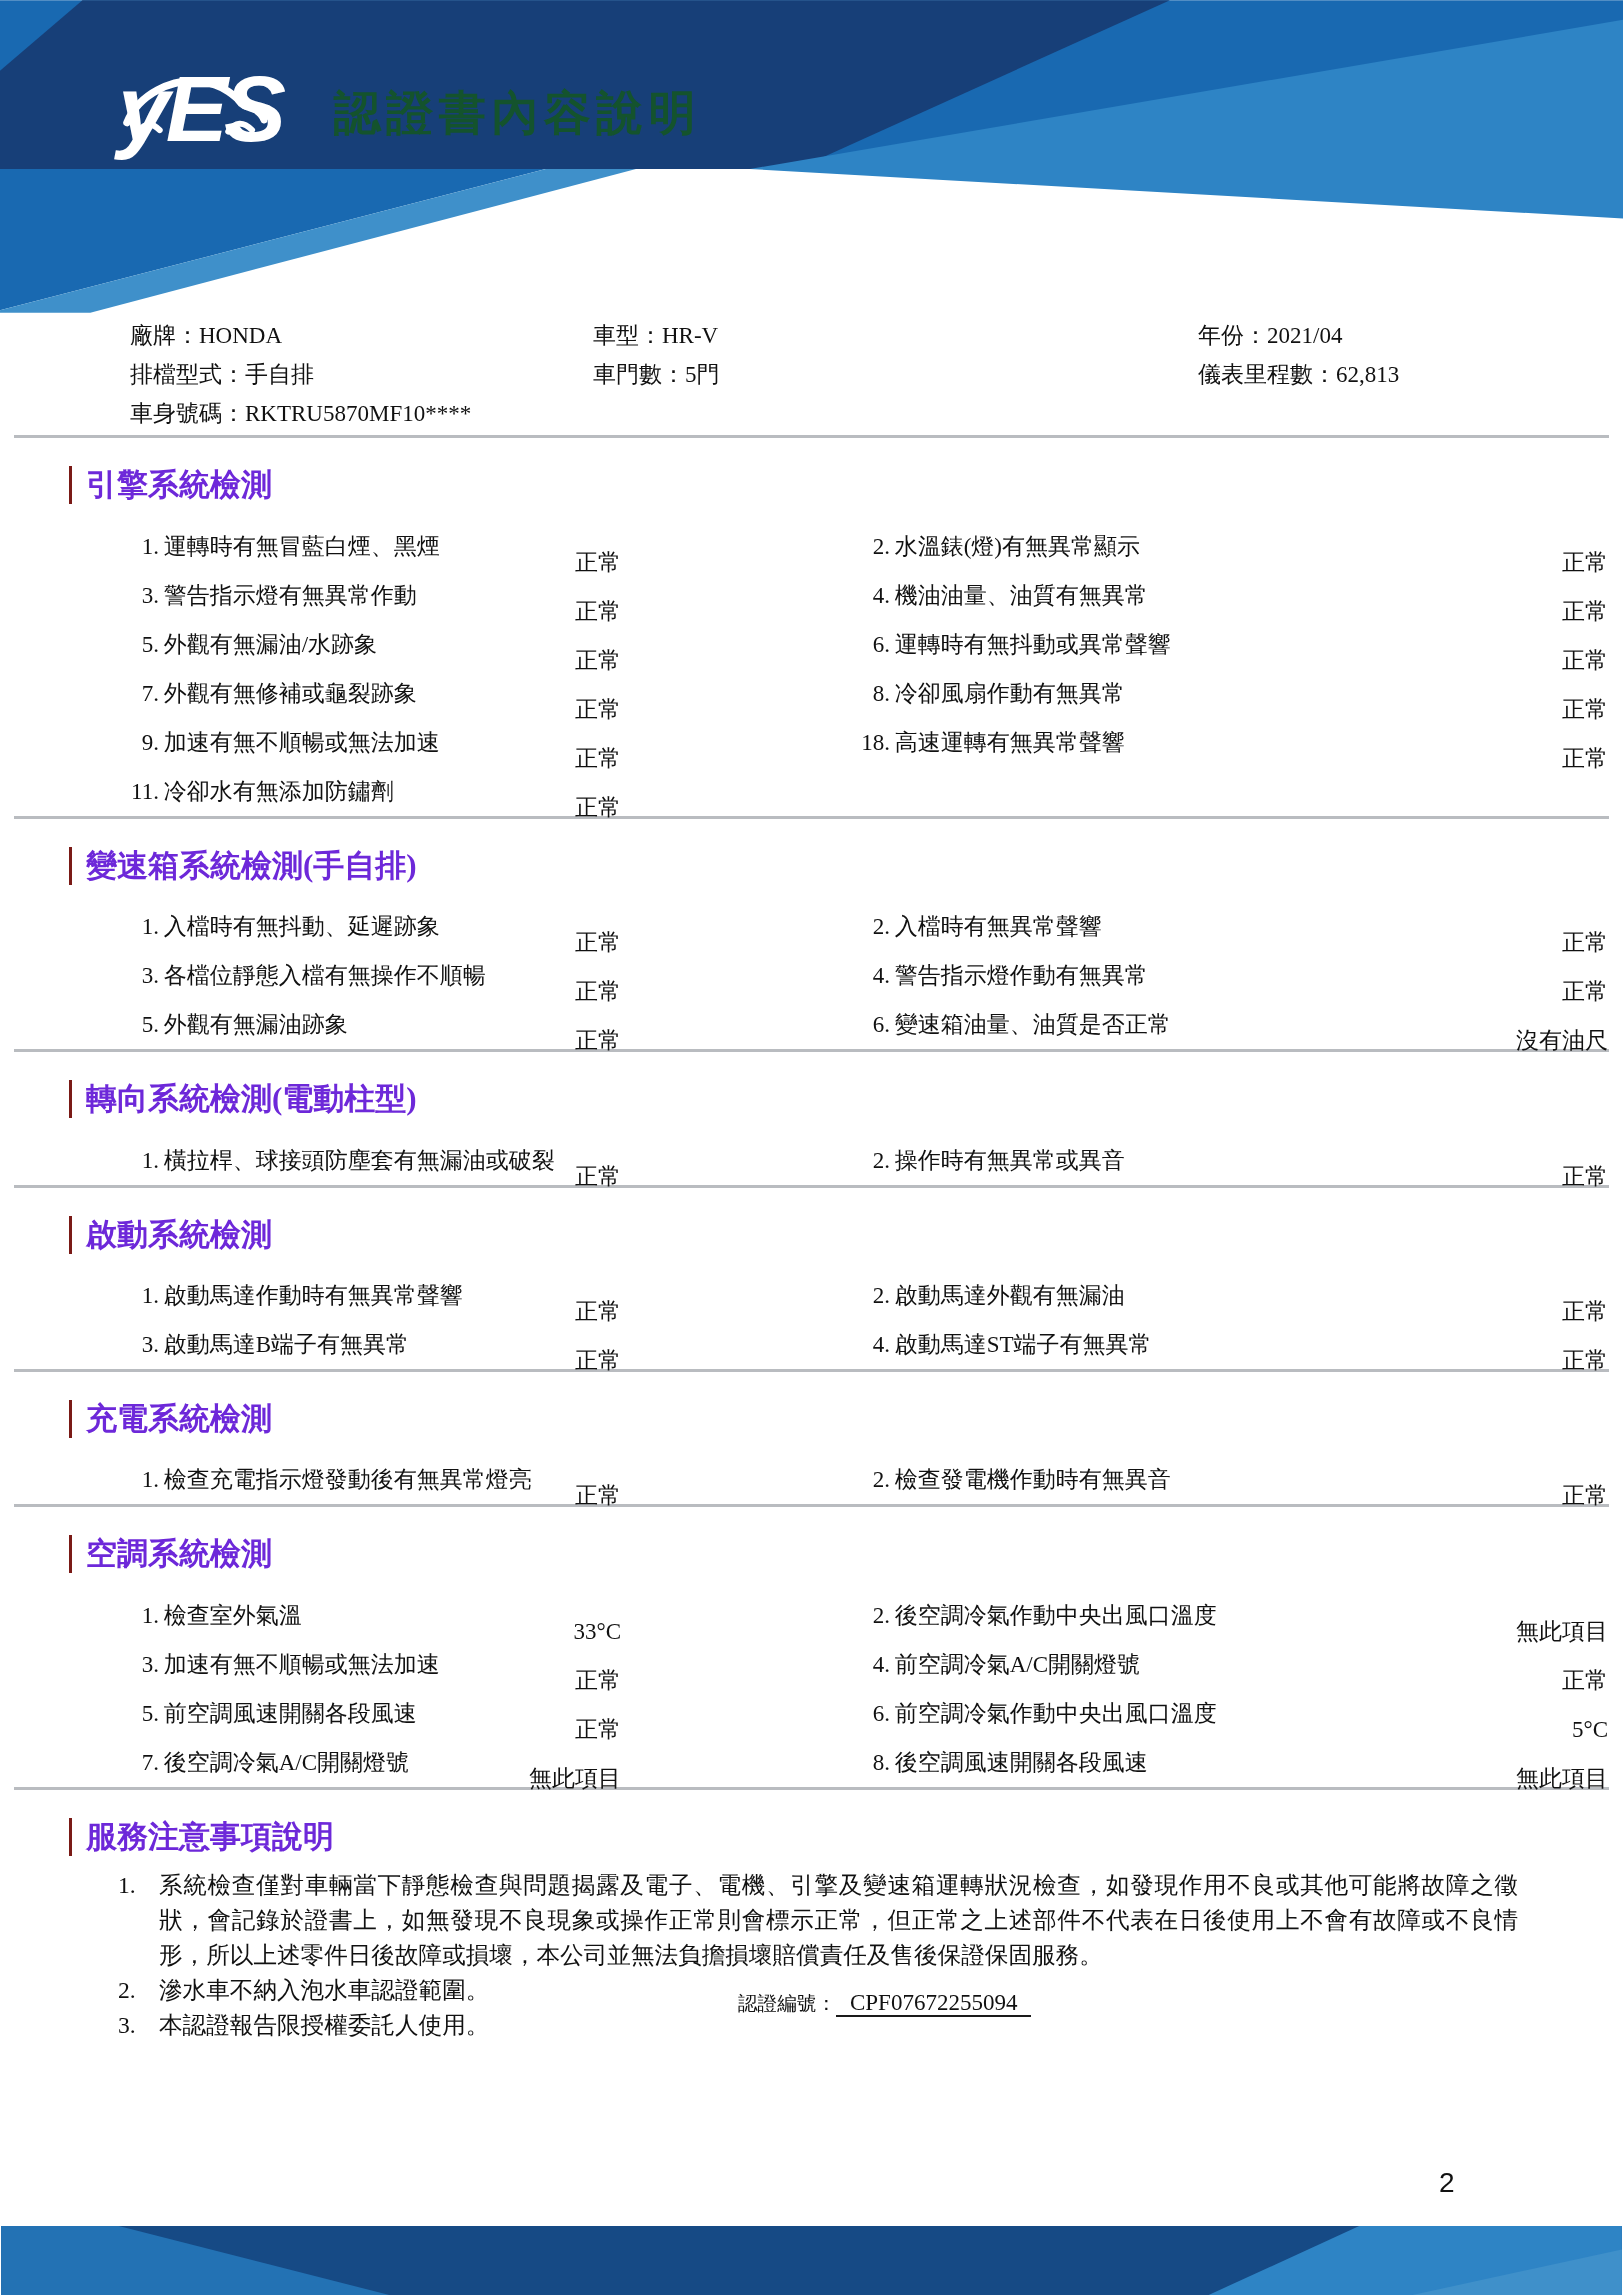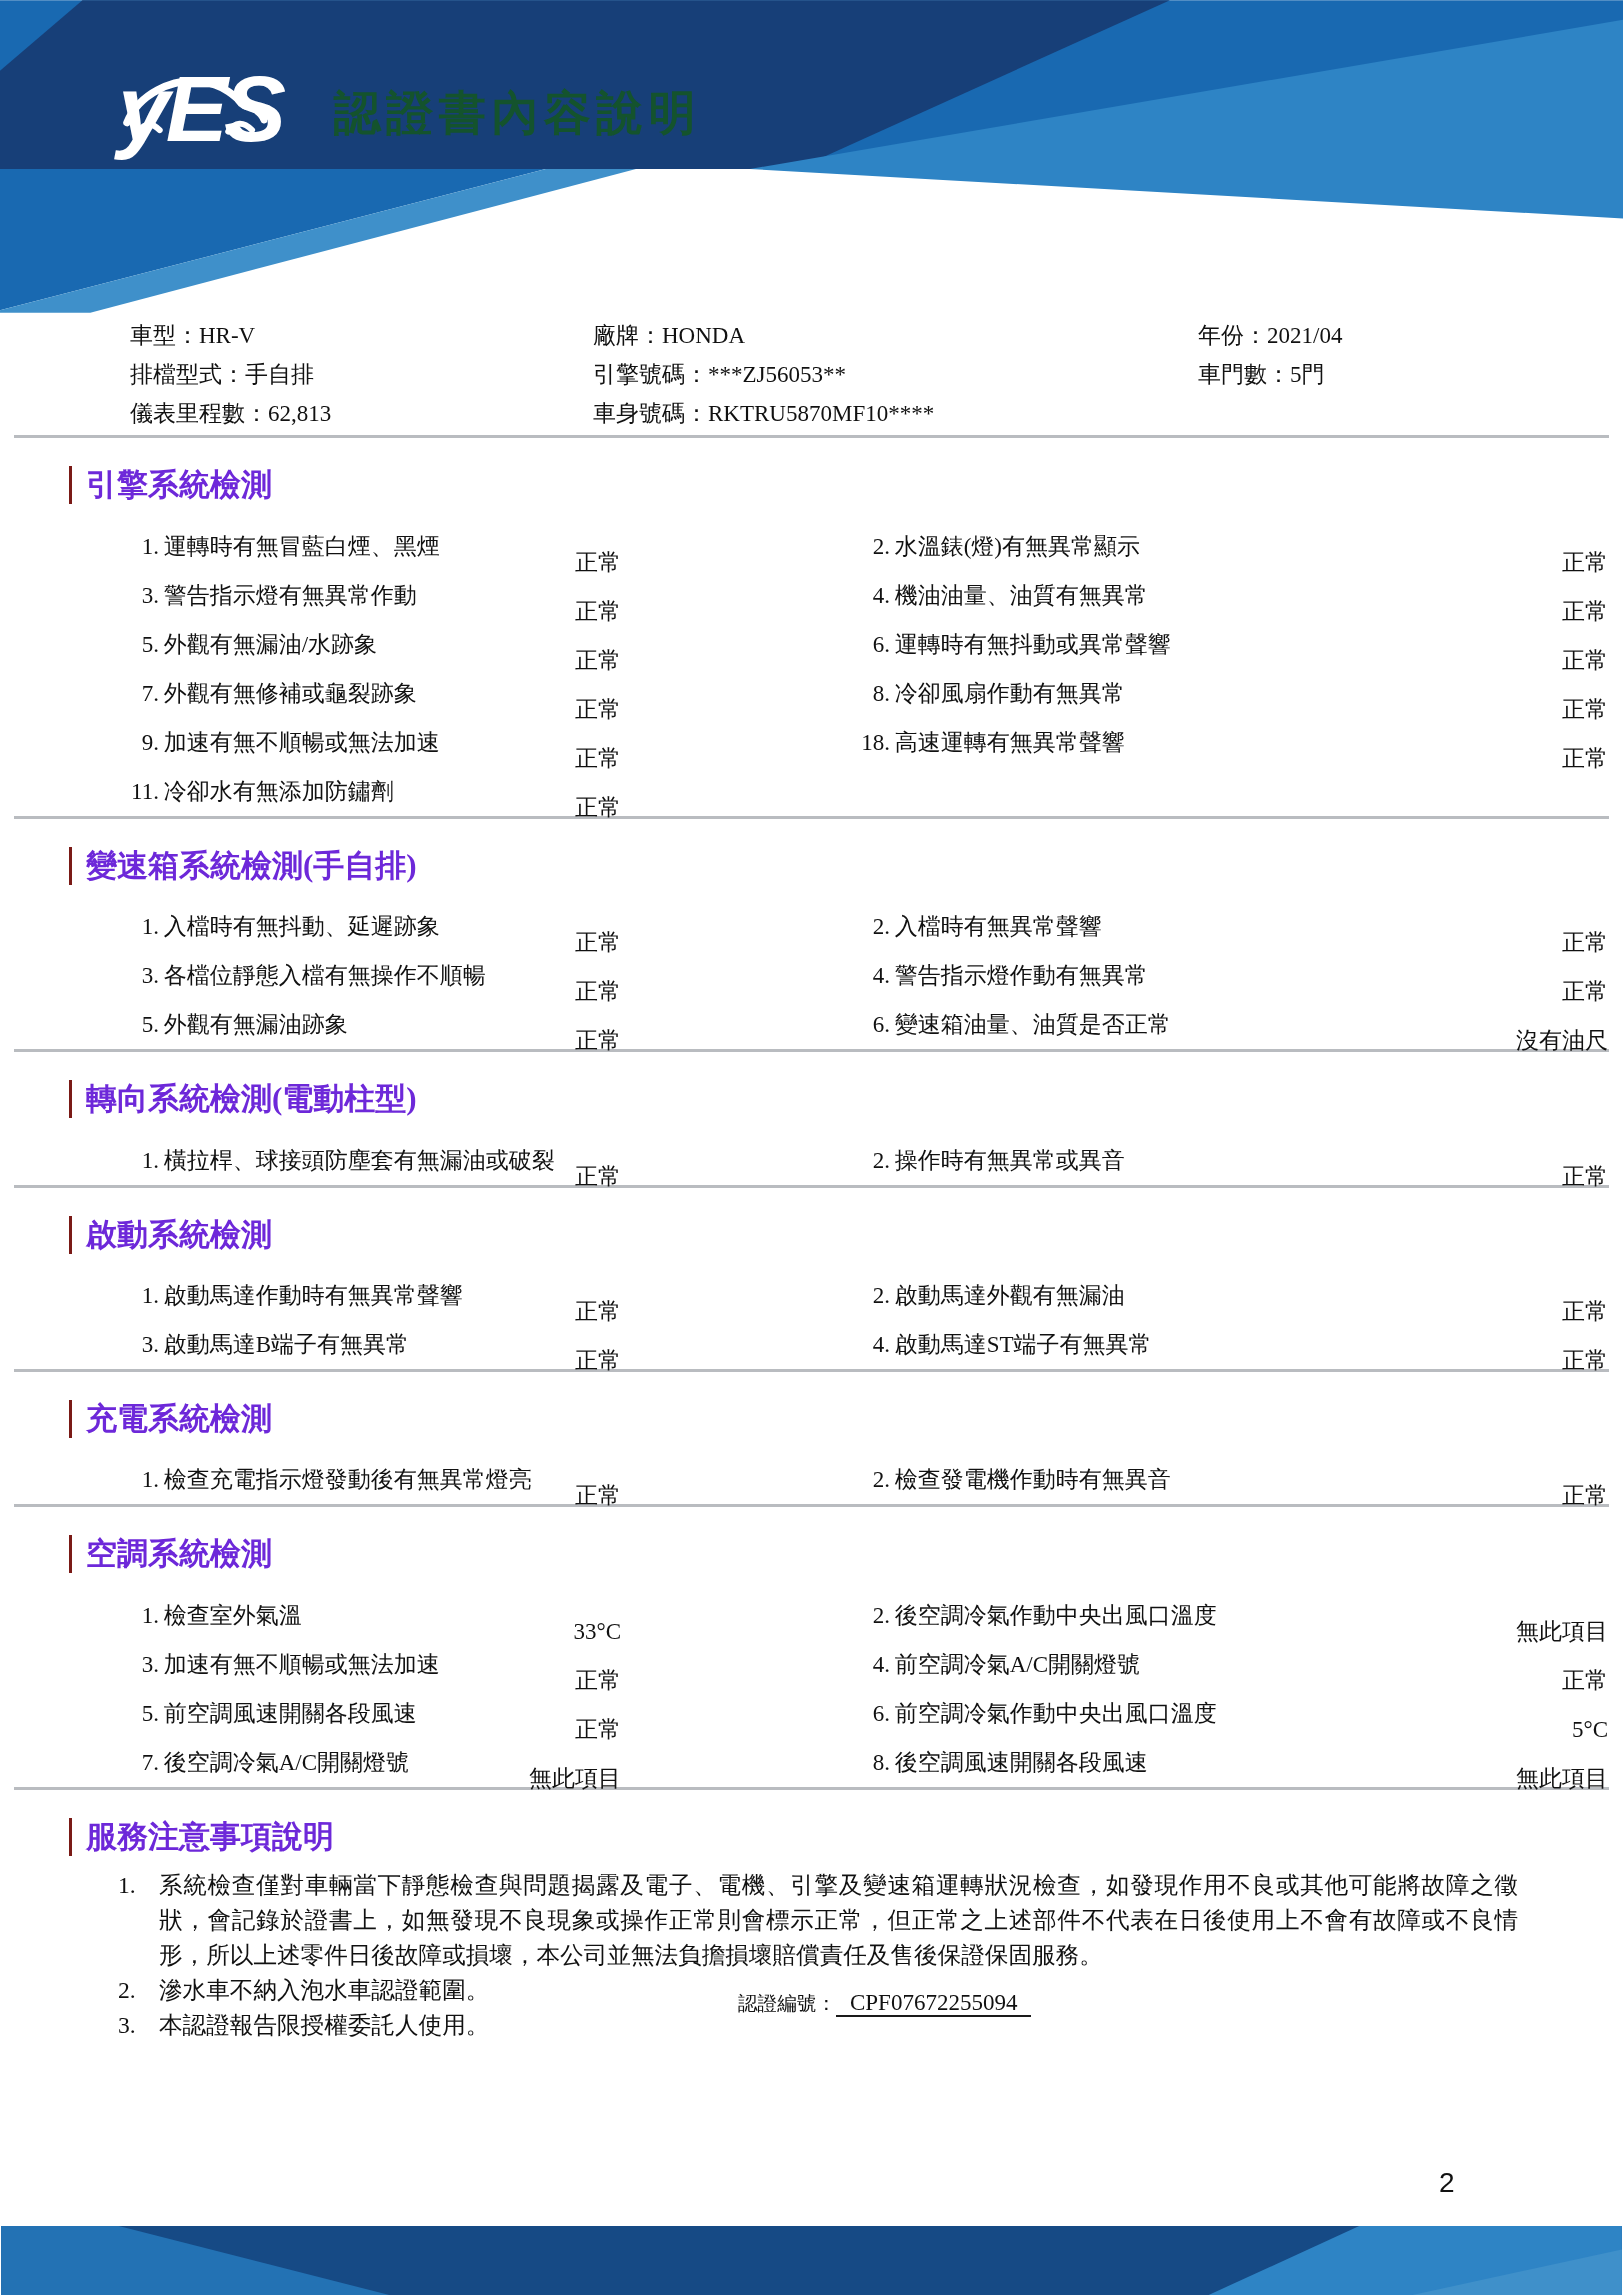--- a/index.html
+++ b/index.html
@@ -69,25 +69,24 @@
           <path d="M28 92 q12 -18 28 -2" stroke="#ffffff" stroke-width="8" fill="none" stroke-linecap="round"></path>
           <path d="M148 92 q14 -20 32 -2" stroke="#ffffff" stroke-width="8" fill="none" stroke-linecap="round"></path>
         </svg>
       </span>
       <span class="header-title">認證書內容說明</span>
     </div>
   </div>
 
   <div class="page-body">
     <div class="info">
+        <div class="info-cell"><span class="info-label">廠牌：</span><span class="info-value">HONDA</span></div>
         <div class="info-cell"><span class="info-label">車型：</span><span class="info-value">HR-V</span></div>
-        <div class="info-cell"><span class="info-label">廠牌：</span><span class="info-value">HONDA</span></div>
         <div class="info-cell"><span class="info-label">年份：</span><span class="info-value">2021/04</span></div>
         <div class="info-cell"><span class="info-label">排檔型式：</span><span class="info-value">手自排</span></div>
-        <div class="info-cell"><span class="info-label">引擎號碼：</span><span class="info-value">***ZJ56053**</span></div>
         <div class="info-cell"><span class="info-label">車門數：</span><span class="info-value">5門</span></div>
         <div class="info-cell"><span class="info-label">儀表里程數：</span><span class="info-value">62,813</span></div>
         <div class="info-cell"><span class="info-label">車身號碼：</span><span class="info-value">RKTRU5870MF10****</span></div>
       </div>
     <div class="rule rule-info"></div>
 
     <div>
         <section>
           <h2 class="section-title">引擎系統檢測</h2>
           <div class="items">

